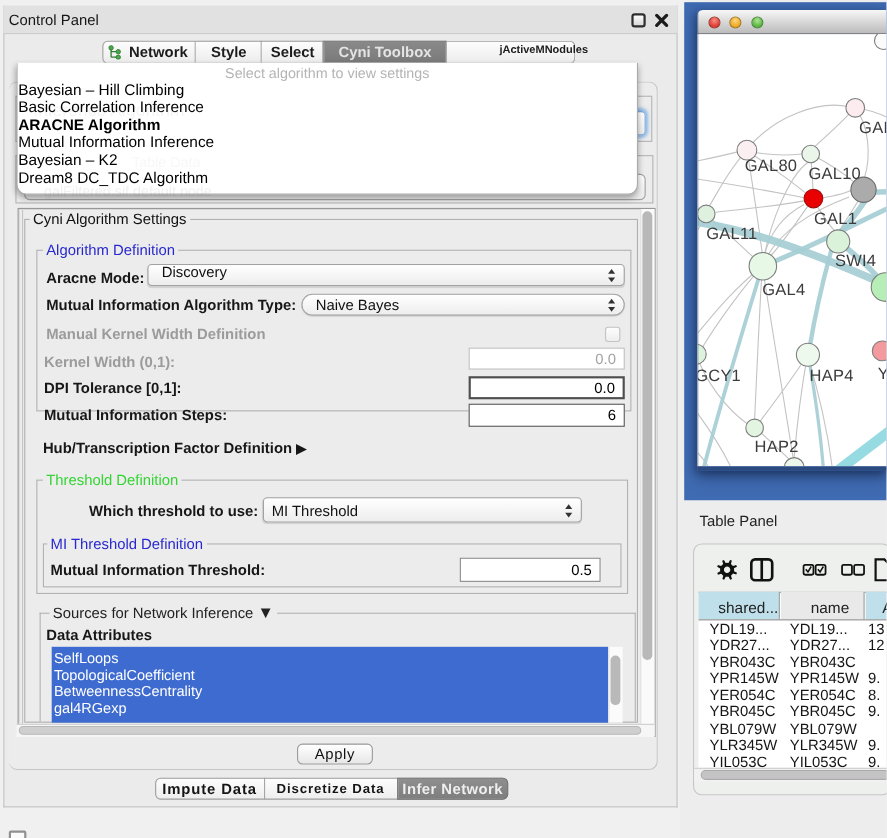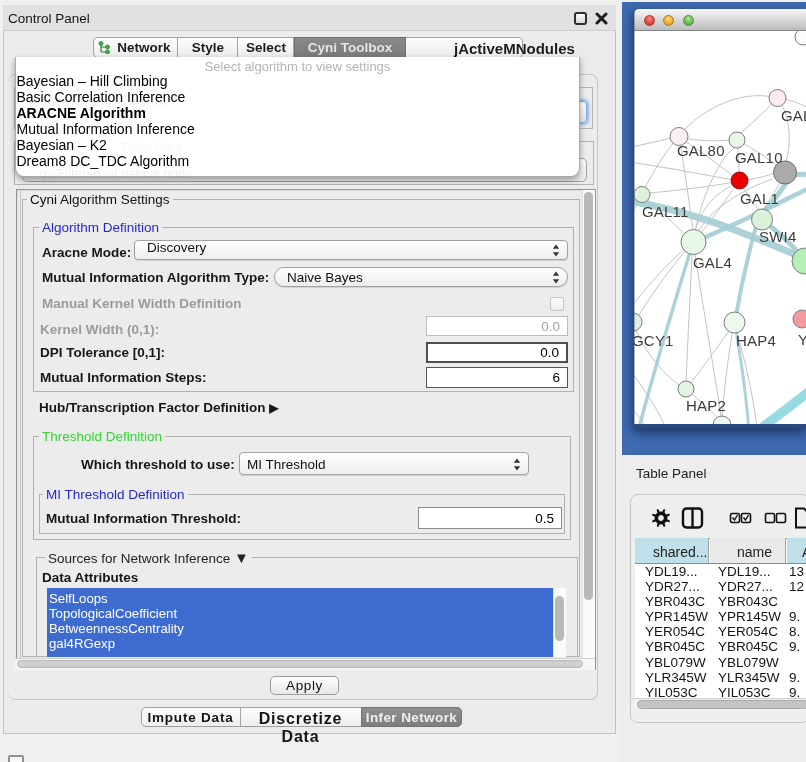--- a/index.html
+++ b/index.html
@@ -35,21 +35,21 @@
   <svg class="abs" style="left:5px; top:4px;" width="13" height="13" viewBox="0 0 13 13">
     <path d="M3 2 L3 11 M3 6 L9 6 M3 11 L9 11" stroke="#2f7d32" stroke-width="1.2" fill="none"></path>
     <circle cx="3" cy="2.5" r="2" fill="#49a94d" stroke="#2f7d32" stroke-width="0.8"></circle>
     <circle cx="9.5" cy="6" r="2" fill="#49a94d" stroke="#2f7d32" stroke-width="0.8"></circle>
     <circle cx="9.5" cy="11" r="2" fill="#49a94d" stroke="#2f7d32" stroke-width="0.8"></circle>
   </svg>
   <div class="abs" style="left:20px; top:3px; width:62px; text-align:center; font-size:13.5px; font-weight:600; color:#1c1c1c;">Network</div>
   <div class="abs" style="left:85px; top:3px; width:60px; text-align:center; font-size:13.5px; font-weight:600; color:#1c1c1c;">Style</div>
   <div class="abs" style="left:145px; top:3px; width:56px; text-align:center; font-size:13.5px; font-weight:600; color:#1c1c1c;">Select</div>
   <div class="abs" style="left:201px; top:3px; width:112px; text-align:center; font-size:13.5px; font-weight:600; color:#e4e4e4;">Cyni Toolbox</div>
-  <div class="abs" style="left:313px; top:3px; width:117px; text-align:center; font-size:15px; font-weight:600; color:#1c1c1c;padding-left:48px;">jActiveMNodules</div>
+  <div class="abs" style="left:313px; top:3px; width:117px; text-align:center; font-size:10px; font-weight:600; color:#1c1c1c;padding-left:48px;">jActiveMNodules</div>
 </div>
 
 <div class="abs" style="left:8px; top:74px; width:590px; height:626px; background:#ececec; border:1px solid #c6c6c6; border-left:none; border-radius:8px;"></div>
 
 <div class="abs" style="left:14px; top:87px; width:579px; height:42px; border:1px solid #b4b4b4;"></div>
 <div class="abs" style="left:22px; top:101px; width:565px; height:22px; background:linear-gradient(#ffffff,#ededed); border:1px solid #7aabdf; border-radius:4px; box-shadow:0 0 3px 2px rgba(92,159,224,0.65);">
     <svg style="position:absolute; right:5px; top:4px;" width="8" height="13" viewBox="0 0 8 13">
       <path d="M4 0.5 L7.2 4.8 H0.8 Z" fill="#444"></path>
       <path d="M4 12.5 L7.2 8.2 H0.8 Z" fill="#444"></path>
     </svg>
@@ -61,21 +61,21 @@
 
 <div class="abs" style="left:582px; top:190px; width:13px; height:479px; background:#fafafa; border-left:1px solid #dedede;"></div>
 <div class="abs" style="left:584px; top:192px; width:9px; height:408px; background:#b8b8b8; border-radius:5px;"></div>
 
 <div class="abs" style="left:20px; top:191px; width:1px; height:477px; background:#c4c4c4;"></div>
 
 <div class="grp" style="left:22px; top:199px; width:558px; height:458px; border-color:#b0b0b0;">
   <div class="gt" style="color:#111; left:4px;">Cyni Algorithm Settings</div>
 </div>
 
-<div class="grp" style="left:33px; top:227px; width:541px; height:165px;">
+<div class="grp" style="left:33px; top:227px; width:541px; height:147px;">
   <div class="gt" style="color:#2828cf;">Algorithm Definition</div>
 </div>
 <div class="lbl" style="left:42px; top:245px;">Aracne Mode:</div>
 <div class="combo" style="left:134px; top:240px; width:434px; height:20px;">
     <span style="position:absolute; left:12px; top:-1px;">Discovery</span>
     <svg class="ar" width="8" height="13" viewBox="0 0 8 13">
       <path d="M4 0.5 L7.2 4.8 H0.8 Z" fill="#333"></path>
       <path d="M4 12.5 L7.2 8.2 H0.8 Z" fill="#333"></path>
     </svg>
   </div>
@@ -107,40 +107,40 @@
     <svg class="ar" width="8" height="13" viewBox="0 0 8 13">
       <path d="M4 0.5 L7.2 4.8 H0.8 Z" fill="#333"></path>
       <path d="M4 12.5 L7.2 8.2 H0.8 Z" fill="#333"></path>
     </svg>
   </div>
 
 <div class="grp" style="left:39px; top:494px; width:526px; height:40px;">
   <div class="gt" style="color:#2828cf; left:3px;">MI Threshold Definition</div>
 </div>
 <div class="lbl" style="left:46px; top:511px;">Mutual Information Threshold:</div>
-<div class="fld" style="left:418px; top:507px; width:144px; height:22px; border:1px solid #8a8a8a; color:#000; padding-top:3px;">0.5</div>
+<div class="fld" style="left:418px; top:507px; width:128px; height:22px; border:1px solid #8a8a8a; color:#000; padding-top:3px;">0.5</div>
 
 <div class="grp" style="left:36px; top:557px; width:542px; height:99px; border-bottom:none;">
   <div class="gt" style="color:#222; left:8px;">Sources for Network Inference <span style="font-size:15px;">▼</span></div>
 </div>
 <div class="lbl" style="left:42px; top:570px;">Data Attributes</div>
 <div class="abs" style="left:47px; top:588px; width:506px; height:69px; background:#3e6bd0; color:#fff; font-size:13.2px; line-height:15.1px; padding:3px 0 0 2px; overflow:hidden;">SelfLoops<br>TopologicalCoefficient<br>BetweennessCentrality<br>gal4RGexp</div>
 <div class="abs" style="left:553px; top:588px; width:13px; height:69px; background:#fbfbfb; border-left:1px solid #e0e0e0;"></div>
 <div class="abs" style="left:555px; top:596px; width:9px; height:45px; background:#b9b9b9; border-radius:4.5px;"></div>
 
 <div class="abs" style="left:15px; top:658px; width:580px; height:12px; background:#f6f6f6; border-top:1px solid #cfcfcf;"></div>
 <div class="abs" style="left:17px; top:660px; width:566px; height:8px; background:#cfcfcf; border:1px solid #b8b8b8; border-radius:4px;"></div>
 
 <div class="abs" style="left:270px; top:676px; width:69px; height:19px; background:linear-gradient(#ffffff,#e7e7e7); border:1px solid #9b9b9b; border-radius:5px; text-align:center; font-size:13.5px; letter-spacing:0.6px; color:#111; padding-top:1px;">Apply</div>
 
 <div class="abs" style="left:141px; top:707px; width:321px; height:20px; background:linear-gradient(#fdfdfd,#eeeeee); border:1px solid #9f9f9f; border-radius:5px;"></div>
 <div class="abs" style="left:240px; top:707px; width:1px; height:20px; background:#a5a5a5;"></div>
 <div class="abs" style="left:361px; top:707px; width:101px; height:20px; background:linear-gradient(#8f8f8f,#7e7e7e); border:1px solid #747474; border-radius:0 5px 5px 0;"></div>
 <div class="abs" style="left:141px; top:710px; width:99px; text-align:center; font-size:13.5px; font-weight:600; letter-spacing:0.8px; color:#151515;">Impute Data</div>
-<div class="abs" style="left:240px; top:710px; width:121px; text-align:center; font-size:16px; font-weight:600; letter-spacing:0.8px; color:#151515;">Discretize Data</div>
+<div class="abs" style="left:240px; top:710px; width:121px; text-align:center; font-size:12px; font-weight:600; letter-spacing:0.8px; color:#151515;">Discretize Data</div>
 <div class="abs" style="left:361px; top:710px; width:101px; text-align:center; font-size:13.5px; font-weight:600; letter-spacing:0.4px; color:#efefef;">Infer Network</div>
 
 <div class="abs" style="left:15px; top:57px; width:565px; height:120px; background:#fff; border:1px solid #ababab; border-top:none; border-radius:0 0 9px 9px; box-shadow:0 3px 6px rgba(0,0,0,0.35);"></div>
 <div class="abs" style="left:15px; top:59px; width:565px; text-align:center; font-size:13px; color:#b4b4b4;">Select algorithm to view settings</div>
 <div class="abs" style="left:16.5px; top:72.5px; font-size:14px; line-height:16.1px; color:#000;">Bayesian – Hill Climbing<br>Basic Correlation Inference<br><span class="b">ARACNE Algorithm</span><br>Mutual Information Inference<br>Bayesian – K2<br>Dream8 DC_TDC Algorithm</div>
 <div class="abs" style="left:30px; top:92px; font-size:16px; color:rgba(40,40,40,0.05);">Inference Algorithm</div>
 <div class="abs" style="left:120px; top:140px; font-size:13px; color:rgba(40,40,40,0.04);">Table Data</div>
 <div class="abs" style="left:40px; top:166px; font-size:13px; color:rgba(60,60,60,0.08);">galFiltered.sif default node</div>
 
 <div class="abs" style="left:8px; top:755px; width:16px; height:12px; border:2px solid #8f8f8f; border-radius:2px; background:#fafafa;"></div>

